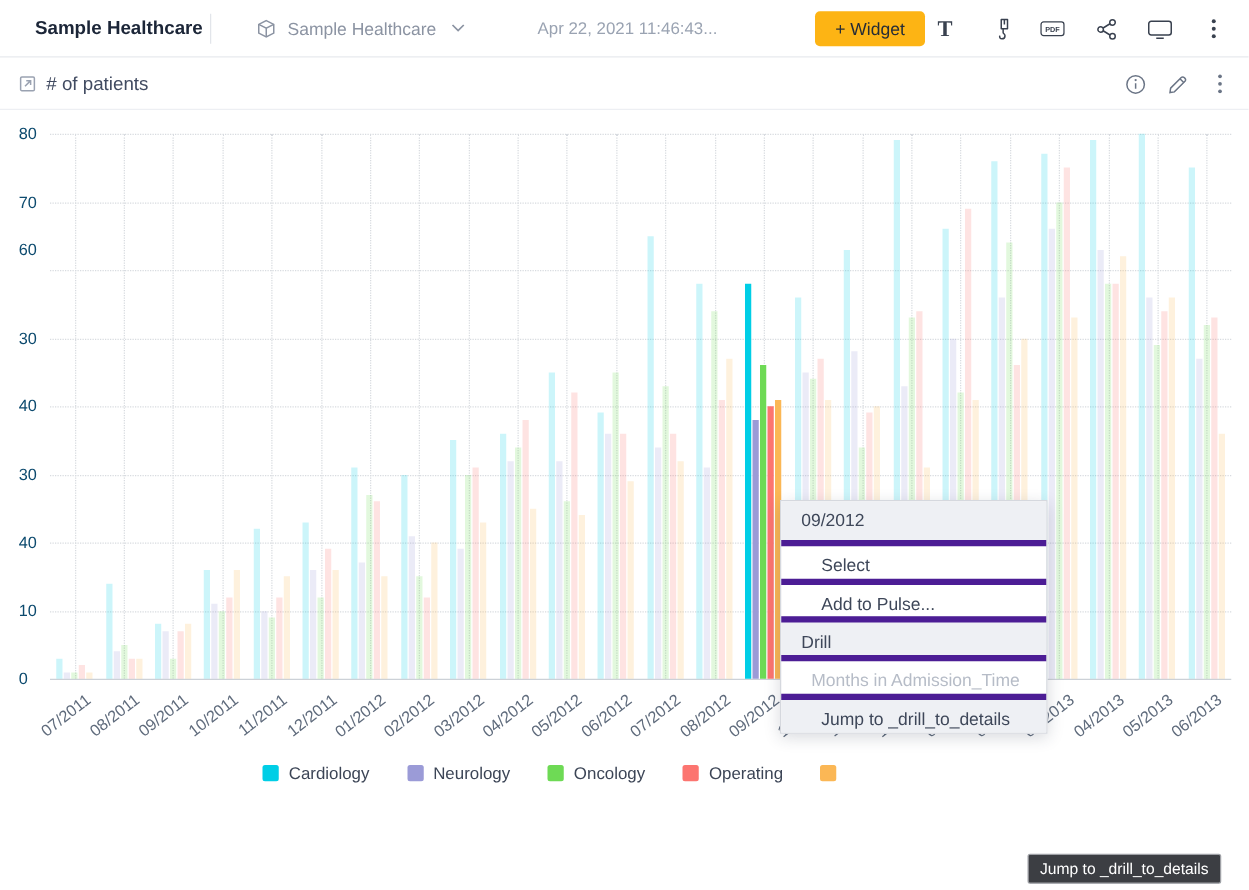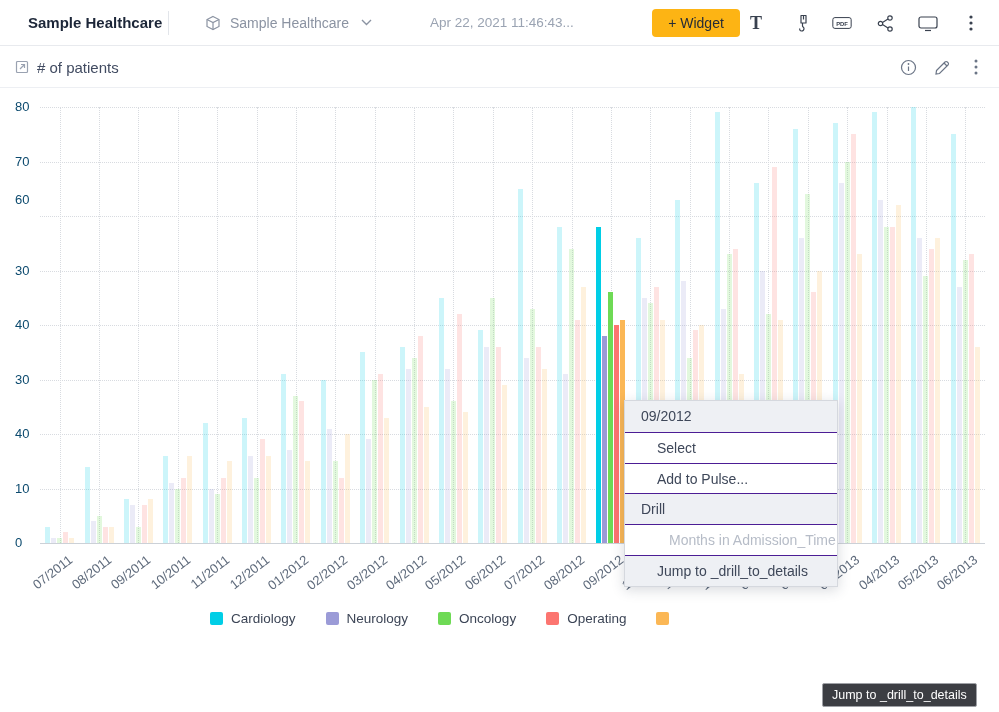--- a/index.html
+++ b/index.html
@@ -43,25 +43,25 @@
   .xlabel { position:absolute; top:552px; font-size:13px; color:#5f6b7c; white-space:nowrap;
     transform:rotate(-38deg); transform-origin:100% 0%; z-index:1; }
   
   .legend { position:absolute; left:210px; top:611px; display:flex; gap:30px; z-index:1; }
   .legend-item { display:flex; align-items:center; gap:8px; font-size:13.5px; color:#3c4556; cursor:pointer; white-space:nowrap; }
   .swatch { width:13px; height:13px; border-radius:2px; flex:0 0 auto; }
   
   .ctx-menu { position:absolute; left:624px; top:400px; width:214px; background:#fff;
     border:1px solid #d5d8de; box-shadow:0 3px 12px rgba(40,50,70,.18); z-index:10; font-size:14px; }
   .ctx-row { height:30.8px; line-height:30.8px; padding:0 16px; color:#3e4759; cursor:pointer;
-    border-top:1px solid #4c1d95; white-space:nowrap; overflow:hidden; position:relative; }
+    border-top:5px solid #4c1d95; white-space:nowrap; overflow:hidden; position:relative; }
   .ctx-row:first-child { border-top:none; }
   .ctx-row.header { background:#eef0f4; }
   .ctx-row.item { padding-left:32px; }
-  .ctx-row.disabled { padding-left:44px; color:#b6bcc7; cursor:default; }
+  .ctx-row.disabled { padding-left:24px; color:#b6bcc7; cursor:default; }
   .ctx-row.current { padding-left:48px; border-top:none; }
   .ctx-row.hover { padding-left:32px; background:#eef0f4; }
   .drill-marker { position:absolute; left:33px; top:6px; width:2px; height:18px; background:#c9ced6; }
   
   .tooltip { position:absolute; left:822px; top:683px; background:#3c3e43; border:1px solid #9fa1a6;
     color:#fff; font-size:12.5px; padding:4px 9px; border-radius:2px; z-index:11; white-space:nowrap; }
 </style>
 </head>
 <body>
 

